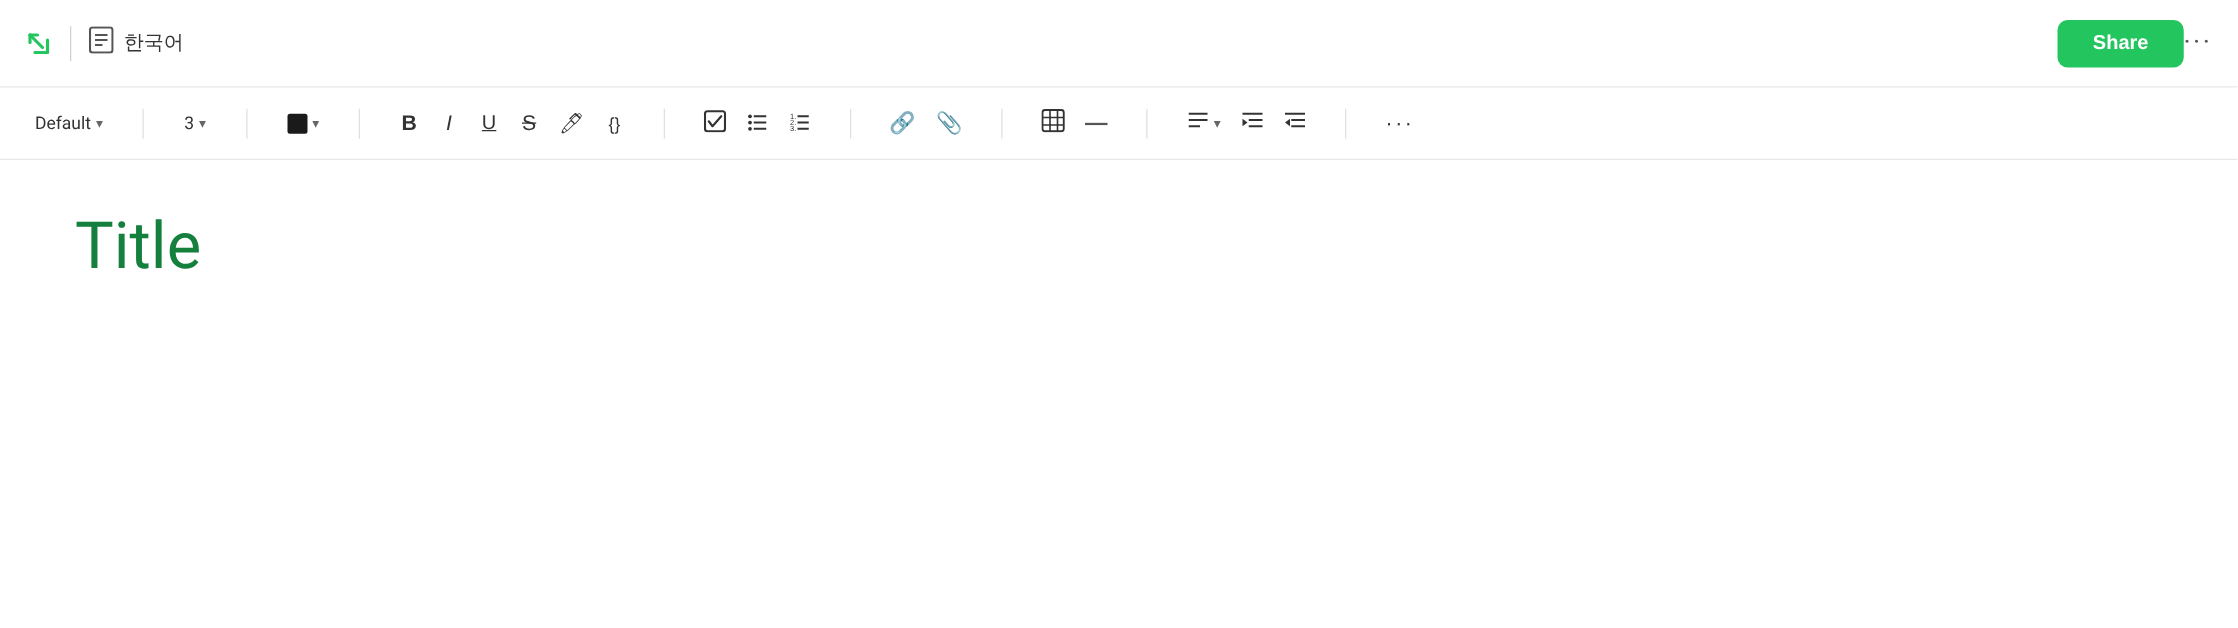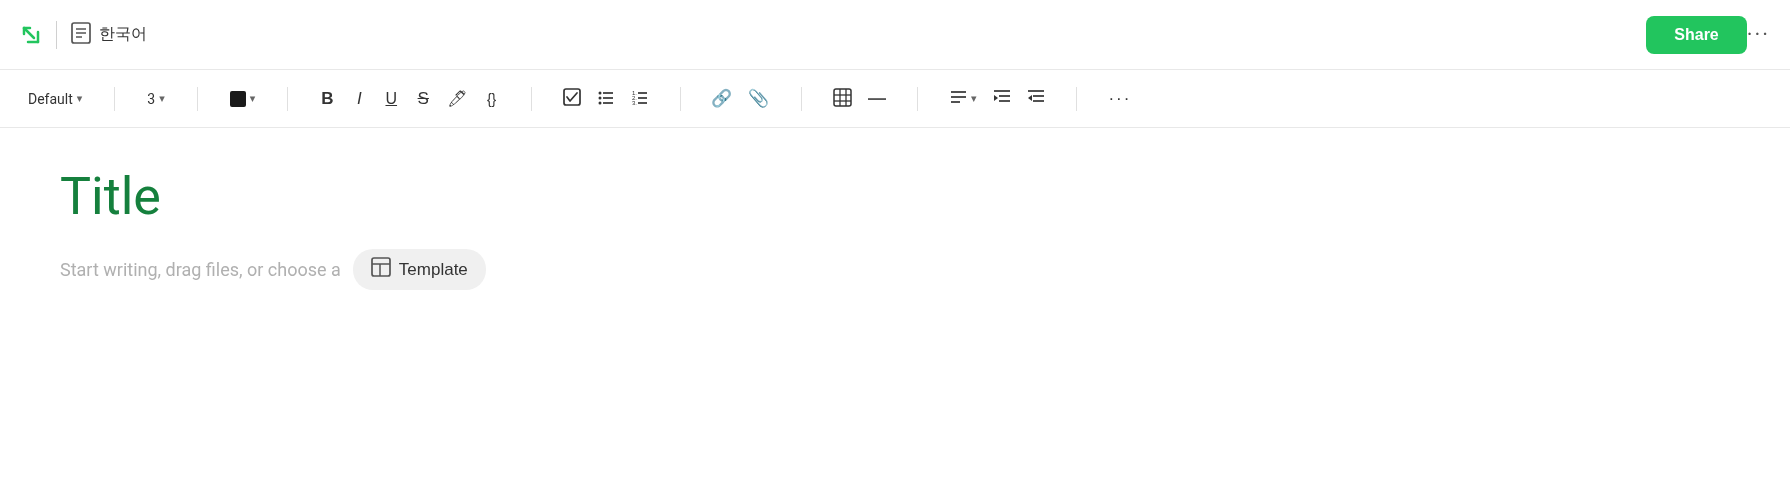--- a/index.html
+++ b/index.html
@@ -351,26 +351,13 @@
 
   <div class="toolbar-group">
     <button class="tb-btn">
       <span style="font-size:17px; letter-spacing:2px;">···</span>
     </button>
   </div>
 </div>
 
 <div class="editor-area">
   <div class="editor-title">Title</div>
-  <div class="editor-placeholder">
-    <span>Start writing, drag files, or choose a</span>
-    <button class="template-btn">
-      <span class="template-icon">
-        <svg width="20" height="20" viewBox="0 0 20 20" fill="none">
-          <rect x="1" y="1" width="18" height="18" rx="2" stroke="#555" stroke-width="1.7"></rect>
-          <line x1="1" y1="7" x2="19" y2="7" stroke="#555" stroke-width="1.5"></line>
-          <line x1="9" y1="7" x2="9" y2="19" stroke="#555" stroke-width="1.5"></line>
-        </svg>
-      </span>
-      <span>Template</span>
-    </button>
-  </div>
 </div>
 
 </body></html>

